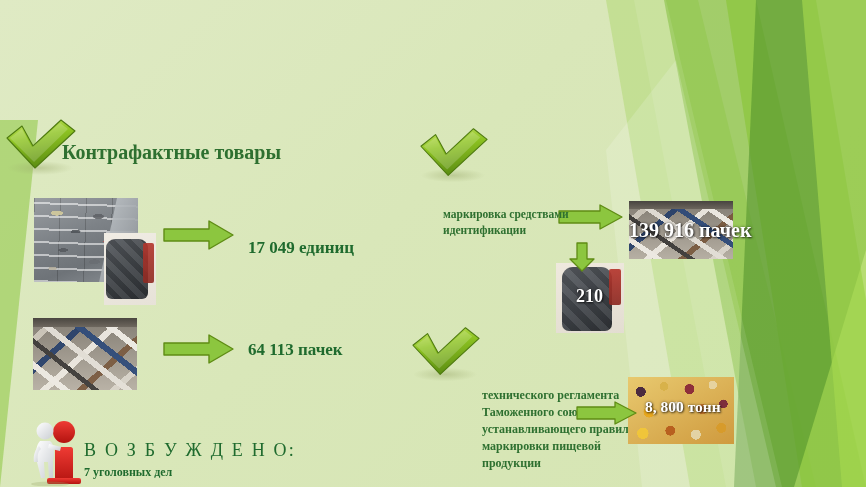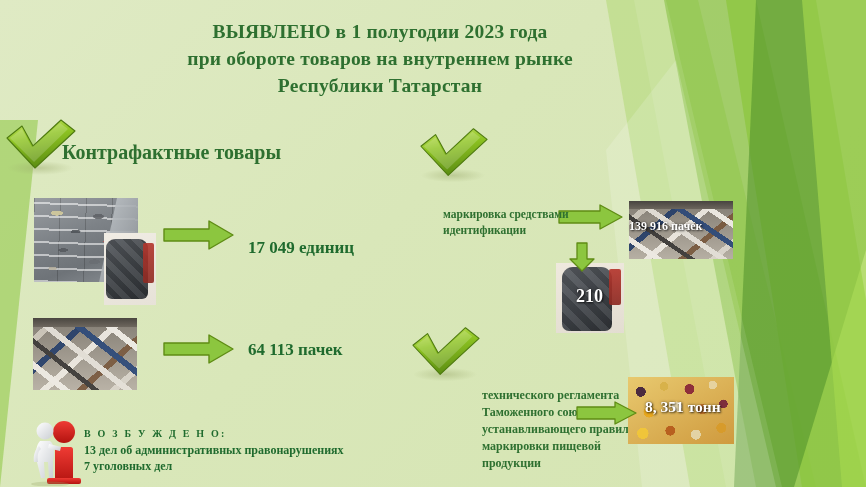--- a/index.html
+++ b/index.html
@@ -79,21 +79,21 @@
   #value-packs{left:248px;top:340px;}
 
   
   .value-white{
     position:absolute;
     color:#ffffff;
     font-weight:bold;
     white-space:nowrap;
     text-shadow:0 0 3px rgba(0,0,0,.55),1px 1px 2px rgba(0,0,0,.6);
   }
-  #value-139{left:629px;top:219px;font-size:12px;}
+  #value-139{left:629px;top:219px;font-size:20px;}
   #value-383{left:576px;top:286px;font-size:18px;}
   #value-tons{left:645px;top:398px;font-size:15.5px;}
 
   
   .arrow{position:absolute;}
   .arrow svg{display:block;}
 
   
   .photo{position:absolute;overflow:hidden;background:#8a8a8a;}
 
@@ -198,22 +198,22 @@
       linear-gradient(150deg,#e8c96f,#cf9a3e);
   }
 
   
   #figurine{position:absolute;left:28px;top:418px;width:58px;height:68px;}
   #figurine svg{display:block;}
 
   
   #case-block{position:absolute;left:84px;top:424px;width:300px;}
   #case-title{
-    color:#1f6b2e;font-weight:bold;font-size:10px;letter-spacing:2.2px;
-    margin:4px 0 3px 0;
+    color:#1f6b2e;font-weight:normal;font-size:18px;letter-spacing:2.2px;
+    margin:16px 0 3px 0;
   }
   .case-line{
     color:#1f6b2e;font-weight:bold;font-size:12px;line-height:16px;white-space:nowrap;
   }
 </style>
 </head>
 <body>
 
 <div id="slide">
 
@@ -224,25 +224,20 @@
       <polygon points="0,0 92,0 210,487 84,487" fill="#9fd14f" opacity="0.35"></polygon>
       <polygon points="58,0 150,0 260,487 150,487" fill="#76b82a" opacity="0.55"></polygon>
       <polygon points="120,0 210,0 260,300 260,487 196,487" fill="#8cc63f" opacity="0.75"></polygon>
       <polygon points="150,0 260,0 260,250 188,487 128,487" fill="#4f8f2a" opacity="0.55"></polygon>
       <polygon points="196,0 260,0 260,487 236,487" fill="#a6d84f" opacity="0.65"></polygon>
       <polygon points="0,150 70,60 170,487 36,487" fill="#ffffff" opacity="0.16"></polygon>
       <polygon points="28,0 60,0 176,487 120,487" fill="#ffffff" opacity="0.10"></polygon>
     </svg>
   </div>
 
-  <div id="title">
-    <span class="ln">ВЫЯВЛЕНО в 1 полугодии 2023 года</span>
-    <span class="ln">при обороте товаров на внутреннем рынке</span>
-    <span class="ln">Республики Татарстан</span>
-  </div>
 
   <div class="check" style="left:4px;top:118px;">
     <svg width="74" height="58" viewBox="0 0 74 58" xmlns="http://www.w3.org/2000/svg">
       <defs>
         <linearGradient id="ck1" x1="0" y1="0" x2="0.3" y2="1">
           <stop offset="0%" stop-color="#cbe86b"></stop>
           <stop offset="45%" stop-color="#8dc321"></stop>
           <stop offset="100%" stop-color="#5d8f12"></stop>
         </linearGradient>
         <radialGradient id="sh1" cx="0.5" cy="0.5" r="0.5">
@@ -332,21 +327,21 @@
       <path d="M1,7 L39,7 L39,2 L60,13 L39,24 L39,19 L1,19 Z" fill="#8cc63f" stroke="#5f8c14" stroke-width="1.3" stroke-linejoin="round"></path>
     </svg>
   </div>
 
   <div id="label-identification" class="sublabel">маркировка средствами идентификации</div>
 
   <div id="value-units" class="value-green">17 049 единиц</div>
   <div id="value-packs" class="value-green">64 113 пачек</div>
   <div id="value-139" class="value-white">139 916 пачек</div>
   <div id="value-383" class="value-white">210</div>
-  <div id="value-tons" class="value-white">8, 351 тонн</div>
+  <div id="value-tons" class="value-white">8, 800 тонн</div>
 
   <div id="figurine">
     <svg width="58" height="68" viewBox="0 0 58 68" xmlns="http://www.w3.org/2000/svg">
       <defs>
         <linearGradient id="manG" x1="0" y1="0" x2="1" y2="1">
           <stop offset="0%" stop-color="#ffffff"></stop>
           <stop offset="100%" stop-color="#c9cdd2"></stop>
         </linearGradient>
         <linearGradient id="redG" x1="0" y1="0" x2="0" y2="1">
           <stop offset="0%" stop-color="#ef3b34"></stop>
@@ -359,17 +354,16 @@
       <circle cx="17" cy="13" r="8.5" fill="url(#manG)"></circle>
       <path d="M12,23 C8,27 7,36 9,44 L13,60 L17,60 L16,44 L20,44 L21,60 L25,60 L25,42 C27,34 26,26 22,23 Z" fill="url(#manG)"></path>
       <path d="M21,26 C25,27 30,28 33,29 L32,33 C28,32 23,31 20,30 Z" fill="url(#manG)"></path>
       <path d="M11,28 C7,31 5,38 6,44 L10,44 C9,38 10,33 13,31 Z" fill="url(#manG)"></path>
       <ellipse cx="22" cy="66" rx="19" ry="2.5" fill="#9aa96a" opacity="0.3"></ellipse>
     </svg>
   </div>
 
   <div id="case-block">
     <div id="case-title">В О З Б У Ж Д Е Н О:</div>
-    <div class="case-line">13 дел об административных правонарушениях</div>
     <div class="case-line">7 уголовных дел</div>
   </div>
 
 </div>
 
 </body></html>

